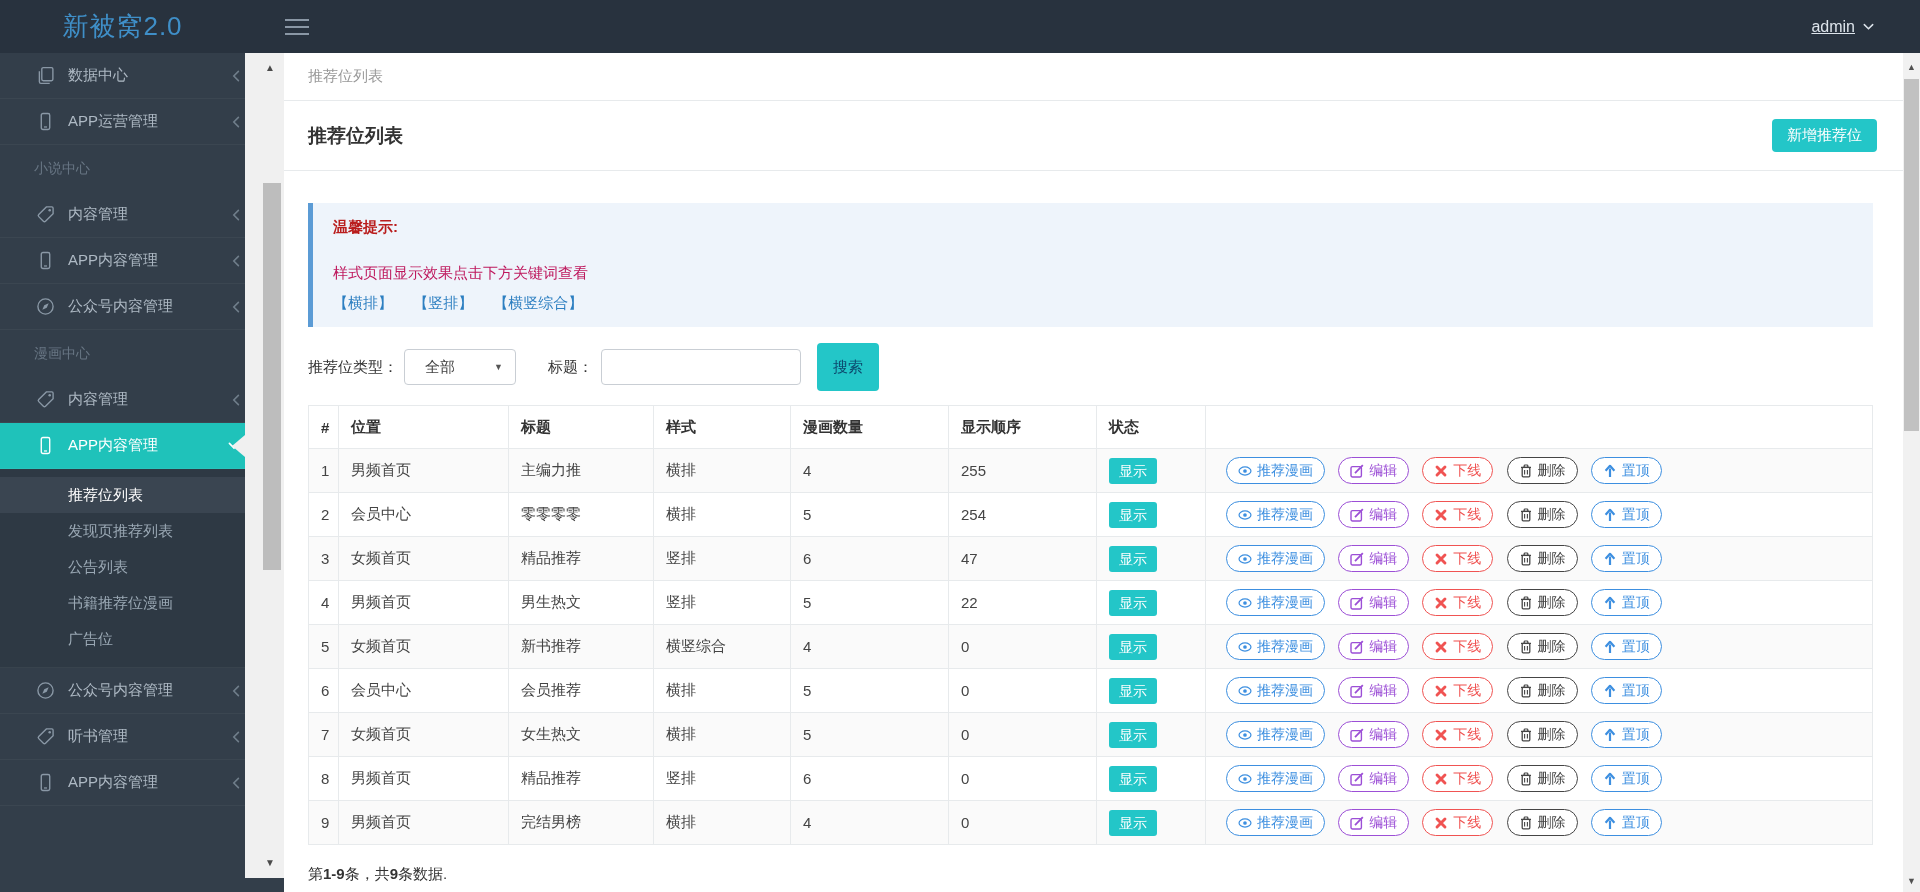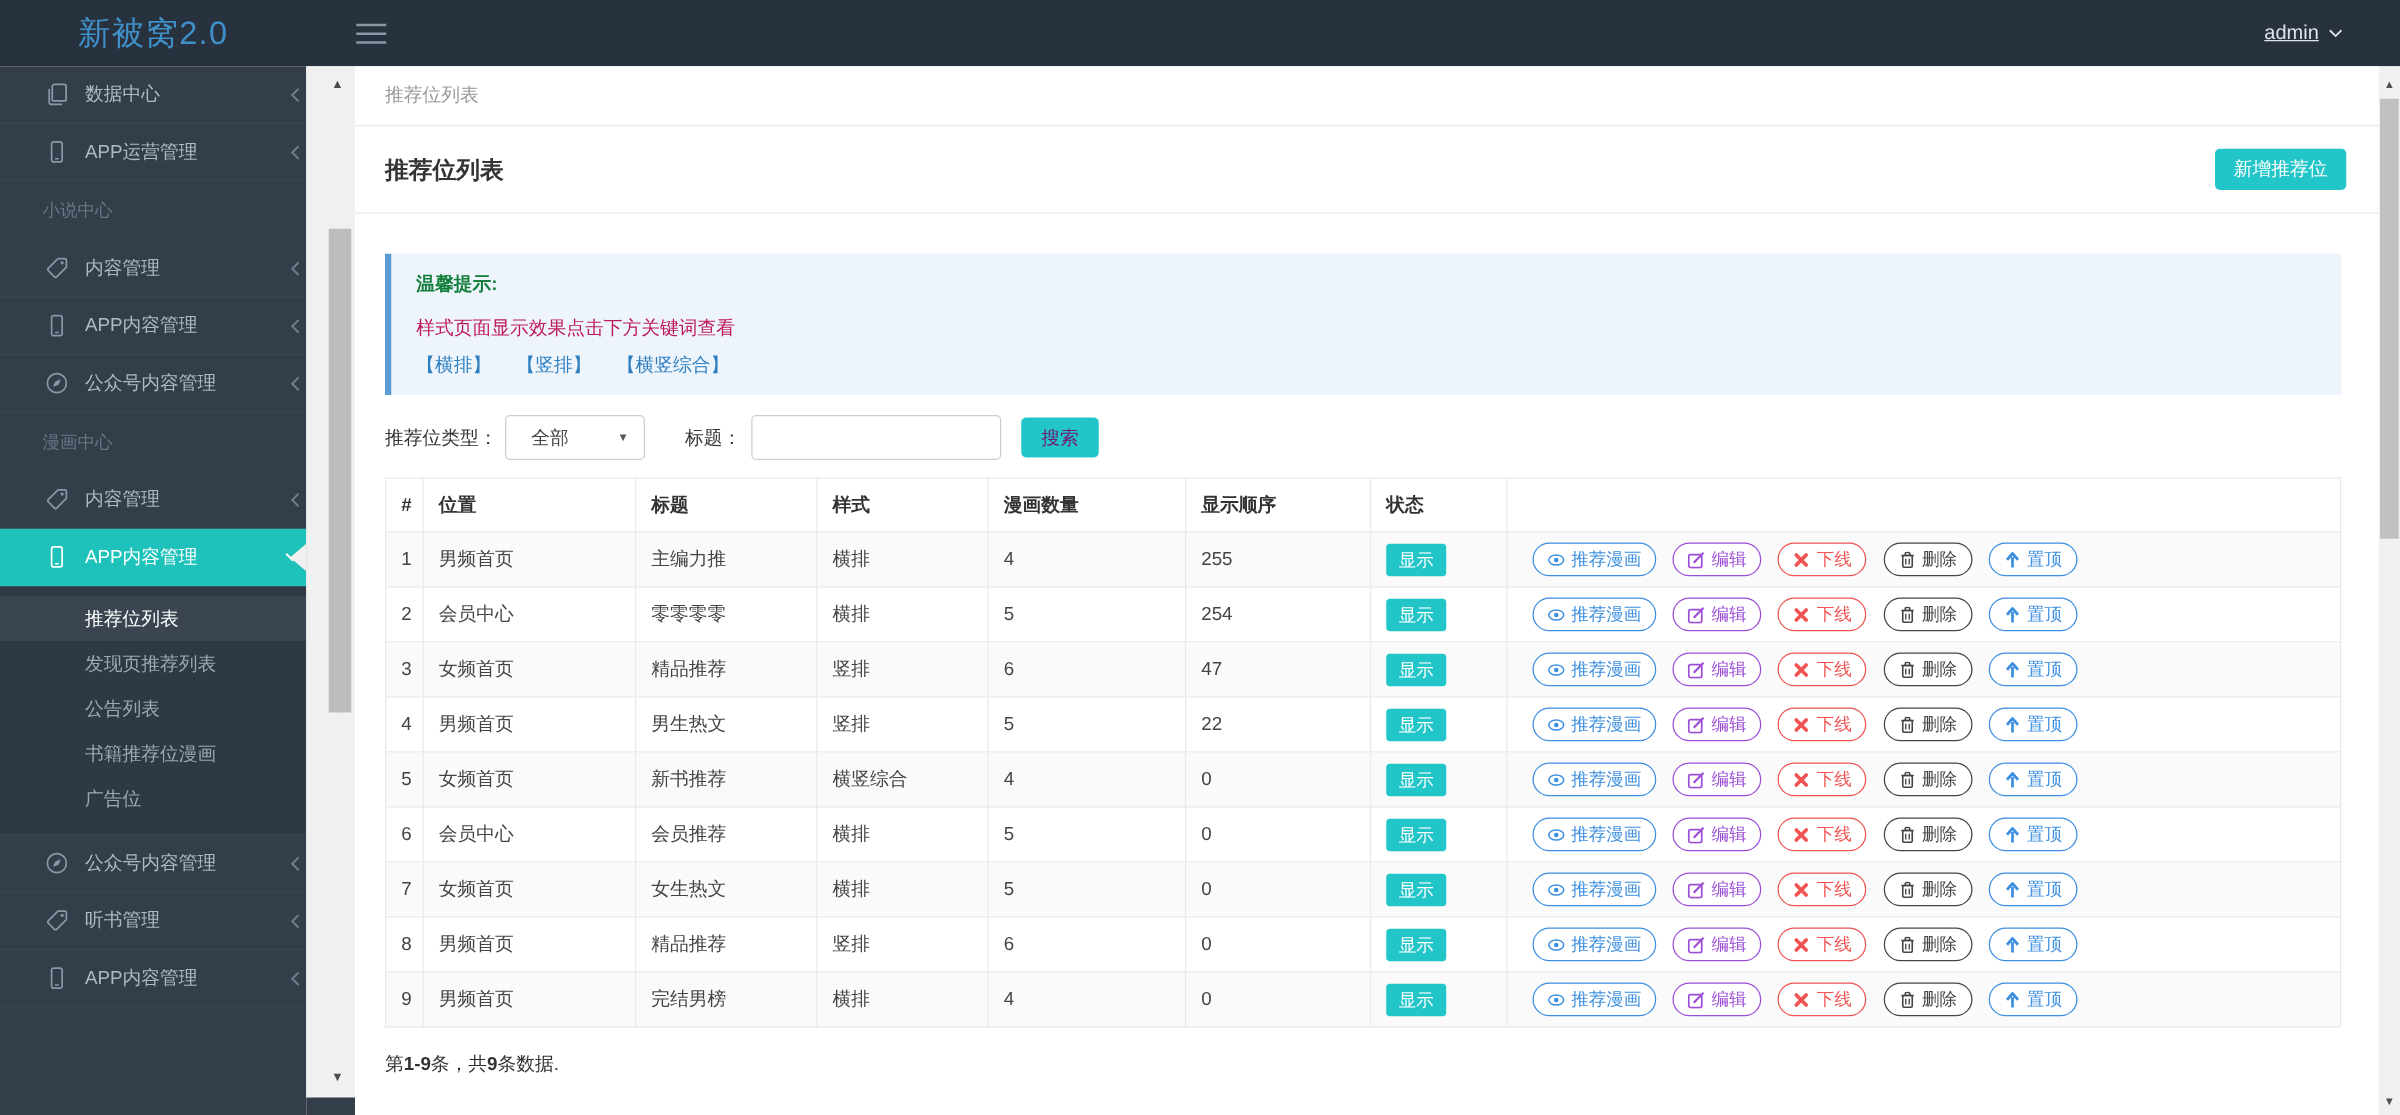--- a/index.html
+++ b/index.html
@@ -55,31 +55,31 @@
 
   
   .main{flex:1;background:#fff;overflow:hidden;}
   .breadcrumb-bar{height:48px;display:flex;align-items:center;padding-left:24px;border-bottom:1px solid #e7eaec;}
   .breadcrumb{color:#999;font-size:15px;}
   .title-row{height:70px;display:flex;align-items:center;padding:0 26px 0 24px;border-bottom:1px solid #e7eaec;}
   .page-title{font-size:19px;font-weight:700;color:#333;}
   .btn-add{margin-left:auto;background:var(--teal);color:#fff;border:none;border-radius:4px;height:33px;padding:0 15px;font-size:15px;cursor:pointer;font-family:inherit;}
 
   .tip-box{margin:32px 30px 0 24px;background:#eef4fb;border-left:5px solid #5b9bd5;padding:15px 20px 14px;}
-  .tip-title{font-weight:700;font-size:15px;color:#15803d;margin-bottom:16px;}
+  .tip-title{font-weight:700;font-size:15px;color:#b91c1c;margin-bottom:27px;}
   .tip-line{font-size:15px;color:#be185d;margin-bottom:11px;}
   .tip-links a{color:#2d7fc1;text-decoration:none;font-size:15px;margin-right:16px;cursor:pointer;}
 
   .filter-row{margin:16px 30px 0 24px;display:flex;align-items:center;}
   .f-label{font-size:15px;color:#333;}
   .f-select{width:112px;height:36px;margin-left:6px;border:1px solid #c9ced4;border-radius:4px;background:#fff;display:flex;align-items:center;padding:0 12px 0 20px;color:#444;cursor:pointer;}
   .f-select .sel-caret{margin-left:auto;font-size:9px;color:#555;}
   .f-label.second{margin-left:32px;}
   .f-input{width:200px;height:36px;margin-left:8px;border:1px solid #c9ced4;border-radius:4px;padding:0 10px;font-size:15px;font-family:inherit;color:#333;outline:none;}
-  .btn-search{margin-left:16px;background:var(--teal);color:#701a75;border:none;border-radius:4px;height:32px;padding:0 16px;font-size:15px;cursor:pointer;font-family:inherit;}
+  .btn-search{margin-left:16px;background:var(--teal);color:#0c4a6e;border:none;border-radius:4px;height:48px;padding:0 16px;font-size:15px;cursor:pointer;font-family:inherit;}
 
   .table-wrap{margin:14px 30px 0 24px;}
   table{border-collapse:collapse;width:100%;table-layout:fixed;}
   th,td{border:1px solid #e7eaec;text-align:left;font-size:15px;color:#333;padding:0 0 0 12px;height:43px;}
   th{font-weight:700;}
   td{height:44px;color:#444;}
   tbody tr:nth-child(odd){background:#fafafa;}
   .badge{display:inline-block;background:var(--teal);color:#fff;font-size:14px;line-height:1;padding:6px 10px;border-radius:3px;}
   .pill{display:inline-flex;align-items:center;gap:5px;height:27px;padding:0 11px;border-radius:14px;background:#fff;border:1px solid;font-size:14px;cursor:pointer;font-family:inherit;margin-right:9px;vertical-align:middle;}
   .pill .ic{width:14px;height:14px;}

